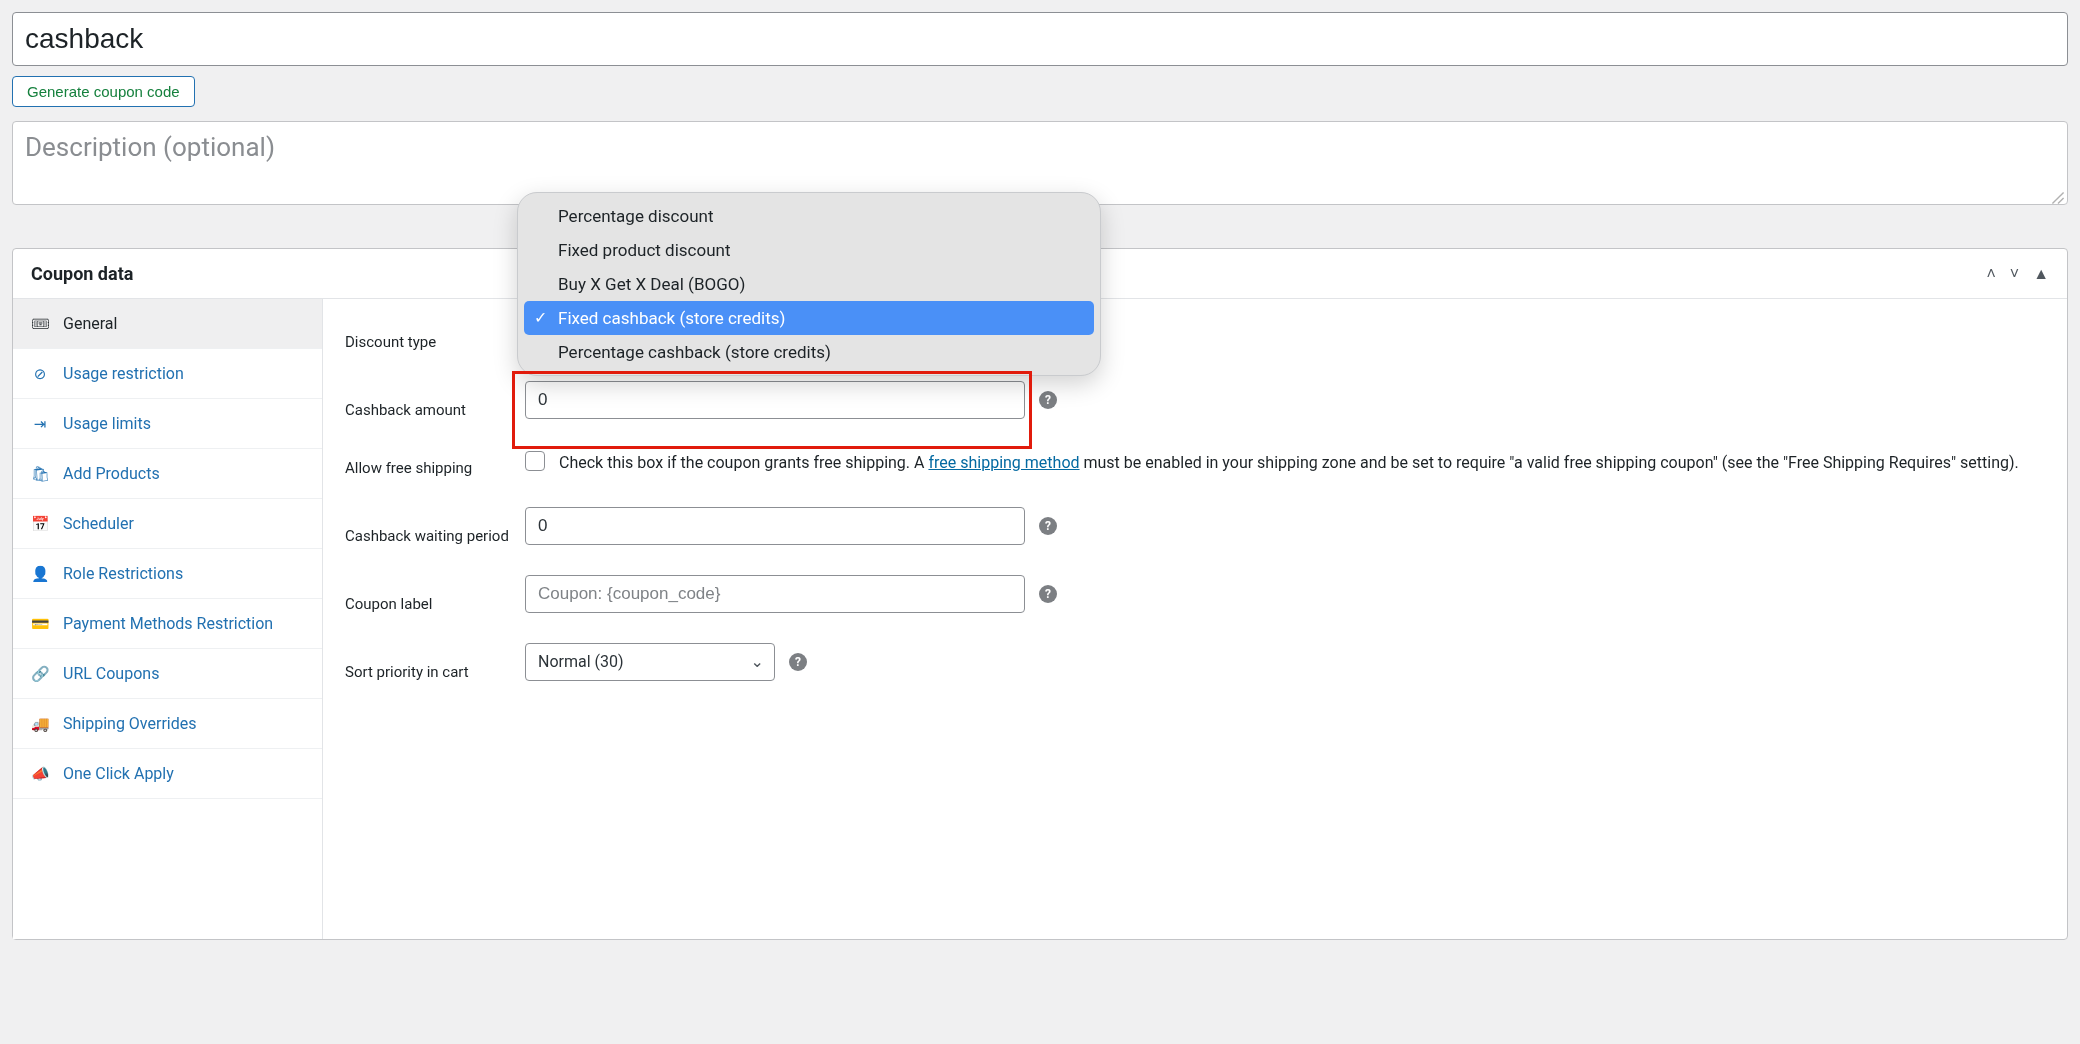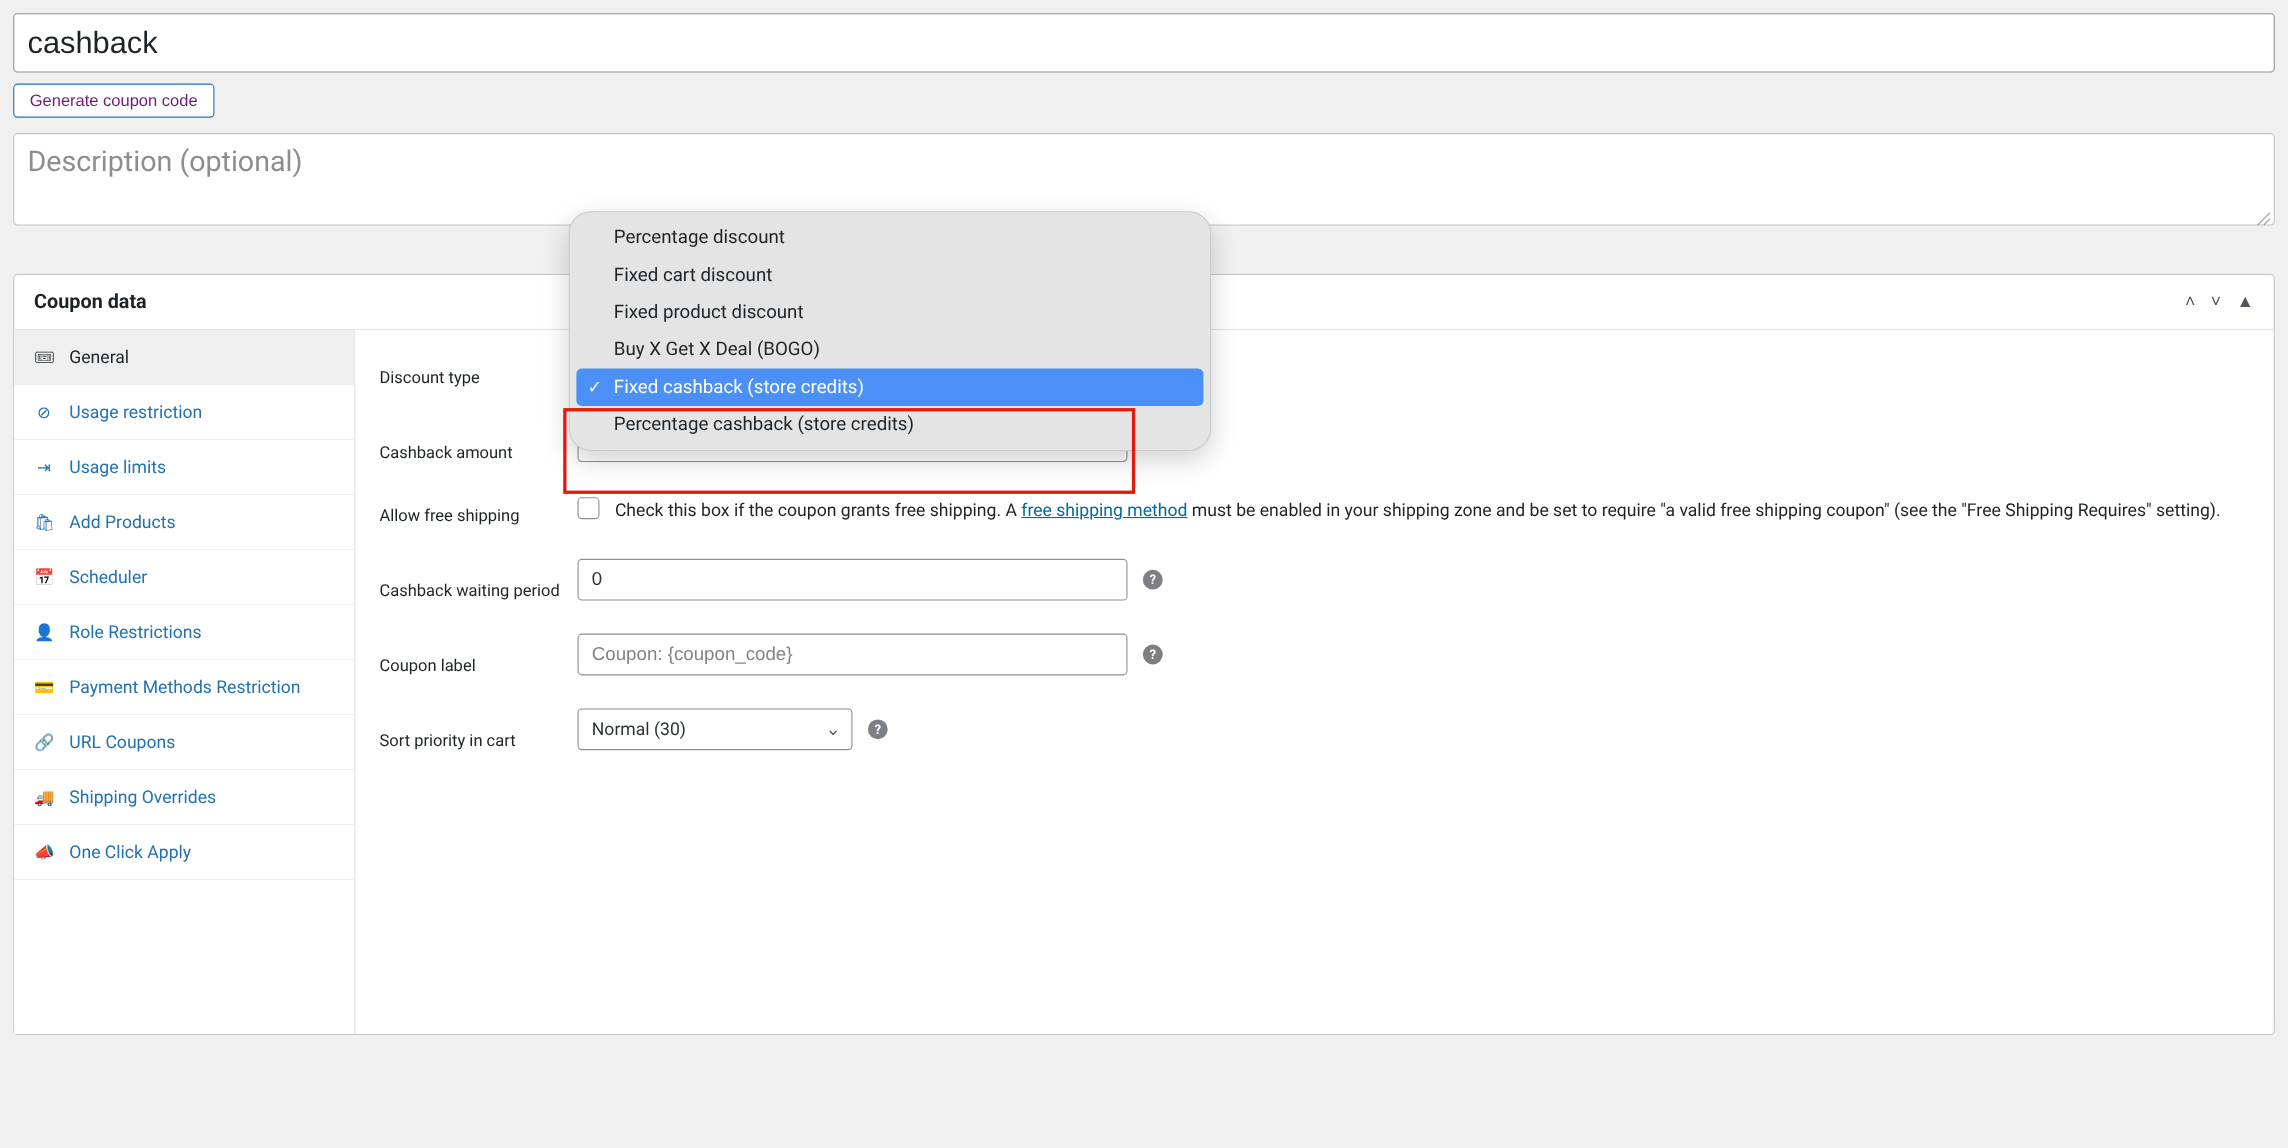--- a/index.html
+++ b/index.html
@@ -21,21 +21,21 @@
     border-radius: 4px;
     background: #fff;
     color: #1d2327;
     line-height: 1.3;
   }
   .gen-btn {
     margin-top: 10px;
     display: inline-block;
     padding: 6px 14px;
     font-size: 15px;
-    color: #701a75;
+    color: #15803d;
     background: #fff;
     border: 1px solid #2271b1;
     border-radius: 4px;
     cursor: pointer;
   }
   .desc-wrap { position: relative; margin-top: 14px; text-decoration: underline; }
   .desc-area {
     width: 100%;
     height: 84px;
     padding: 10px 12px;
@@ -56,21 +56,21 @@
   }
   .panel {
     margin-top: 40px;
     background: #fff;
     border: 1px solid #c3c4c7;
     border-radius: 4px;
     overflow: visible;
   }
   .panel-header {
     display: flex;
-    align-items: flex-start;
+    align-items: center;
     justify-content: space-between;
     padding: 14px 18px;
     border-bottom: 1px solid #e2e4e7;
   }
   .panel-header h2 { font-size: 18px; font-weight: 700; }
   .panel-header .controls { display: flex; gap: 14px; color: #50575e; }
   .panel-header .controls .ctl { cursor: pointer; font-size: 16px; }
   .panel-body { display: flex; min-height: 640px; }
   .tabs {
     width: 310px;
@@ -316,21 +316,20 @@
             <div class="help-icon">?</div>
           </div>
         </div>
       </div>
     </div>
   </div>
 
   
   <div class="dropdown" id="dd">
       <div class="dd-item">Percentage discount</div>
-      <div class="dd-item">Fixed cart discount</div>
       <div class="dd-item">Fixed product discount</div>
       <div class="dd-item">Buy X Get X Deal (BOGO)</div>
       <div class="dd-item selected">Fixed cashback (store credits)</div>
       <div class="dd-item">Percentage cashback (store credits)</div>
     </div>
 
   
   <div class="highlight-box" style="top:359px; left:500px; width:520px; height:78px;"></div>
 </div>
 

